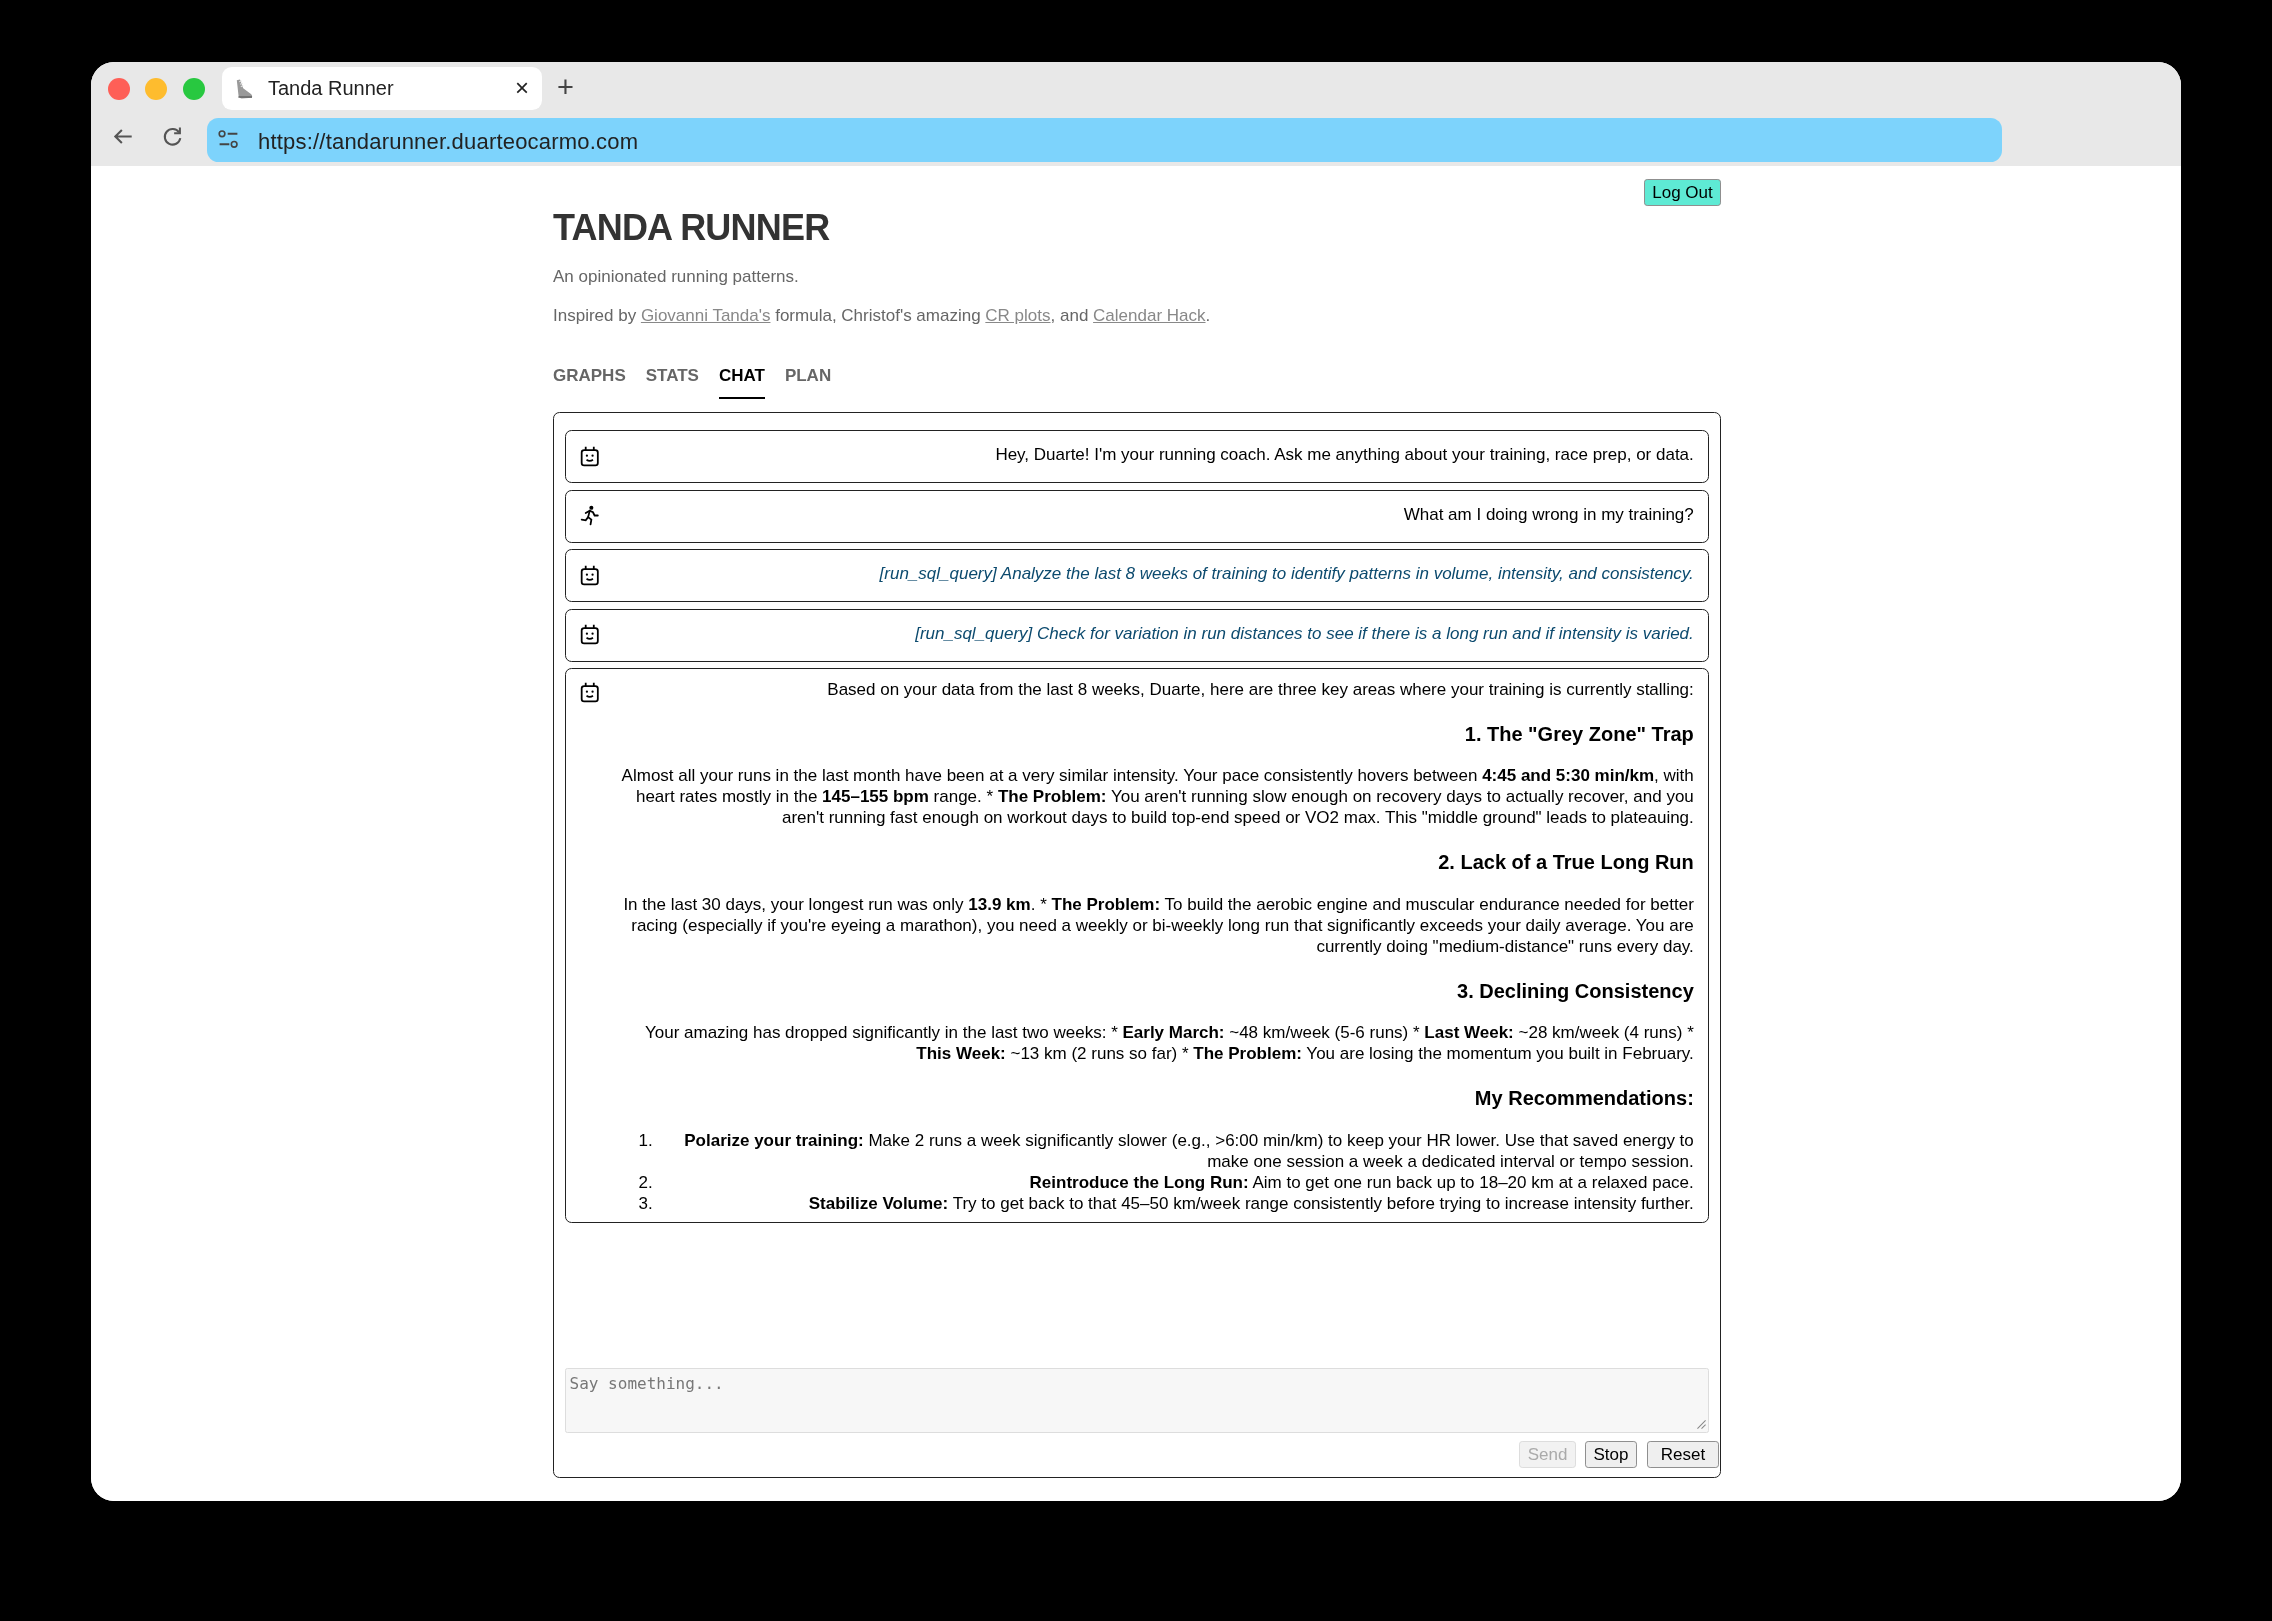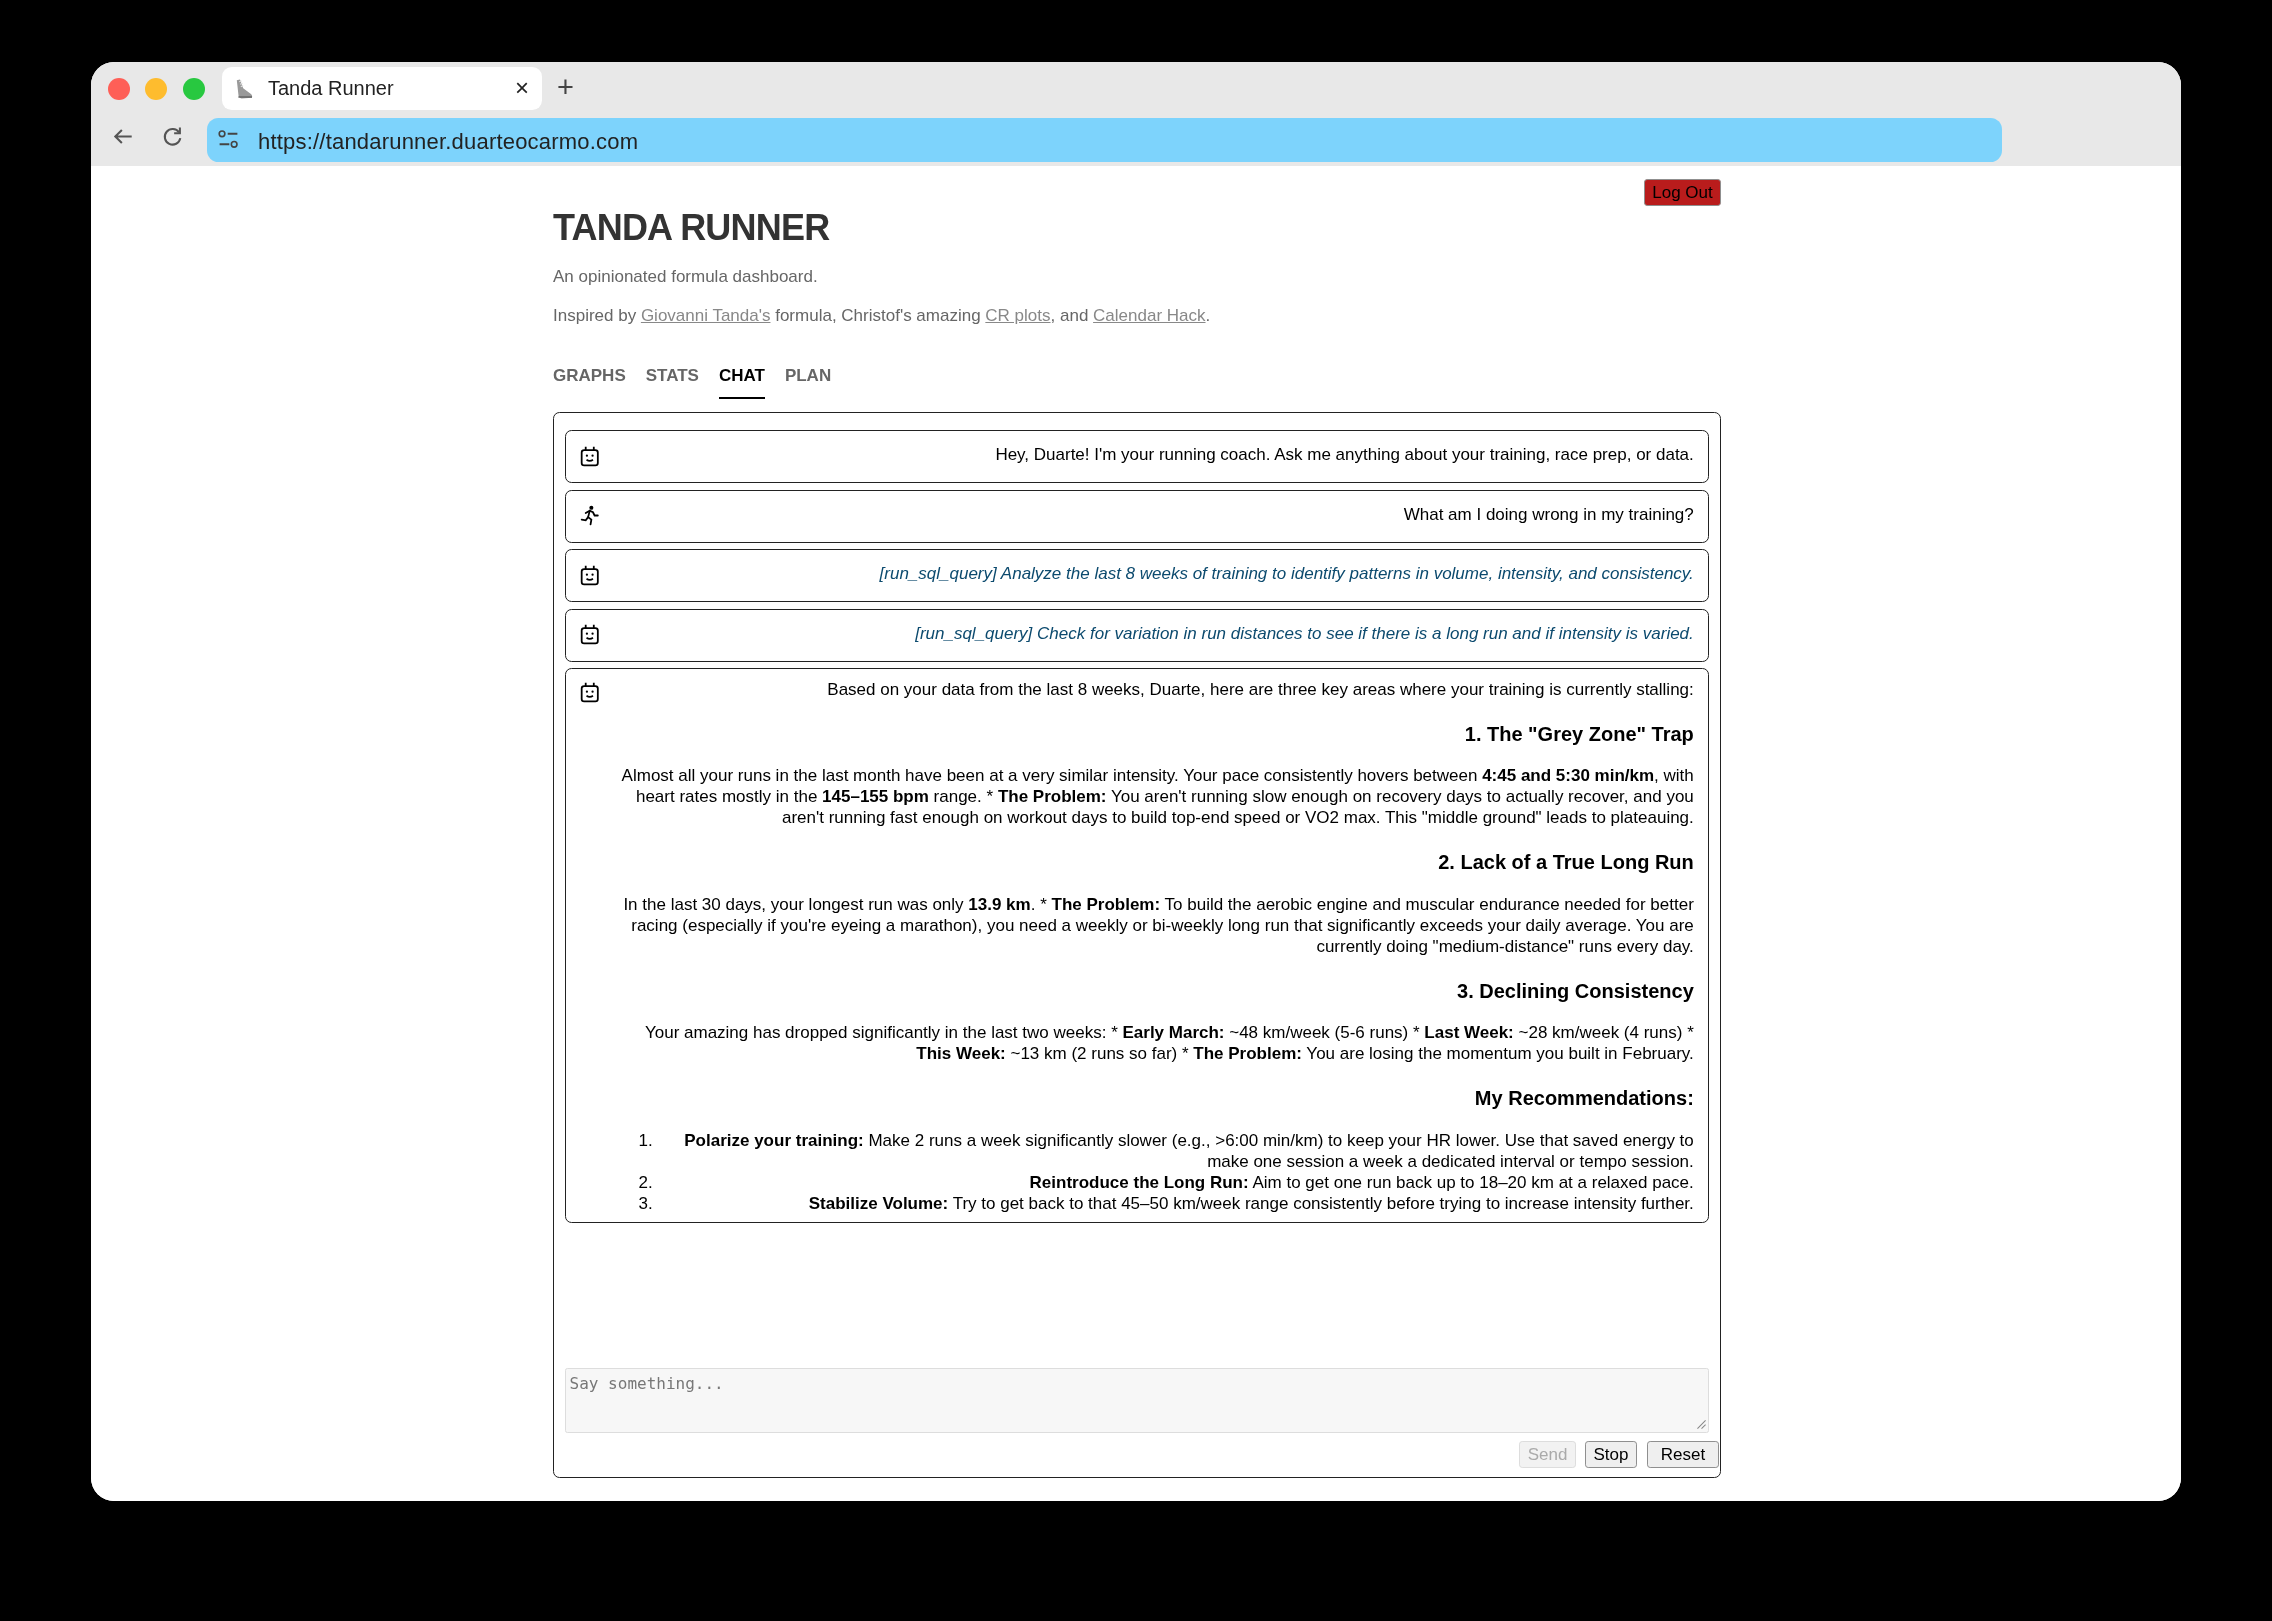--- a/index.html
+++ b/index.html
@@ -36,21 +36,21 @@
     background: #7dd3fc; border-radius: 11.4px;
   }
   .address .site-icon { position: absolute; left: 11.4px; top: 11.4px; width: 21px; height: 21px; }
   .address .url { position: absolute; left: 51px; top: 10.6px; font-size: 22px; color: #222; letter-spacing: 0.2px; }
 
   .page { position: absolute; left: 0; top: 104px; width: 100%; height: 1335px; background: #fff; }
 
   
   .logout {
     position: absolute; left: 1553px; top: 13px; width: 77px; height: 27px;
-    background: #b91c1c; border: 1.2px solid #8f8f8f; border-radius: 3.2px;
+    background: #5eead4; border: 1.2px solid #8f8f8f; border-radius: 3.2px;
     font-size: 17px; color: #000; display: flex; align-items: center; justify-content: center;
   }
   .title {
     position: absolute; left: 462px; top: 41px; font-size: 36px; font-weight: 700;
     color: #333; letter-spacing: -0.8px;
   }
   .subtitle { position: absolute; left: 462px; top: 101px; font-size: 17px; color: #666; }
   .inspired { position: absolute; left: 462px; top: 140px; font-size: 17px; color: #666; }
   .inspired a { color: #888; text-decoration: underline; }
 
@@ -141,21 +141,21 @@
         <path d="M2 19 H14" stroke="#444" stroke-width="2.5"></path>
         <circle cx="20" cy="19" r="3.5" stroke="#444" stroke-width="2" fill="none"></circle>
       </svg>
       <span class="url">https://tandarunner.duarteocarmo.com</span>
     </div>
   </div>
 
   <div class="page">
     <button class="logout">Log Out</button>
     <h1 class="title">TANDA RUNNER</h1>
-    <p class="subtitle">An opinionated formula dashboard.</p>
+    <p class="subtitle">An opinionated running patterns.</p>
     <p class="inspired">
       <span>Inspired by </span><a>Giovanni Tanda's</a><span> formula, Christof's amazing </span><a>CR plots</a><span>, and </span><a>Calendar Hack</a><span>.</span>
     </p>
 
     <nav class="tabs">
       <span class="nav-tab">GRAPHS</span>
       <span class="nav-tab">STATS</span>
       <span class="nav-tab active">CHAT</span>
       <span class="nav-tab">PLAN</span>
     </nav>

